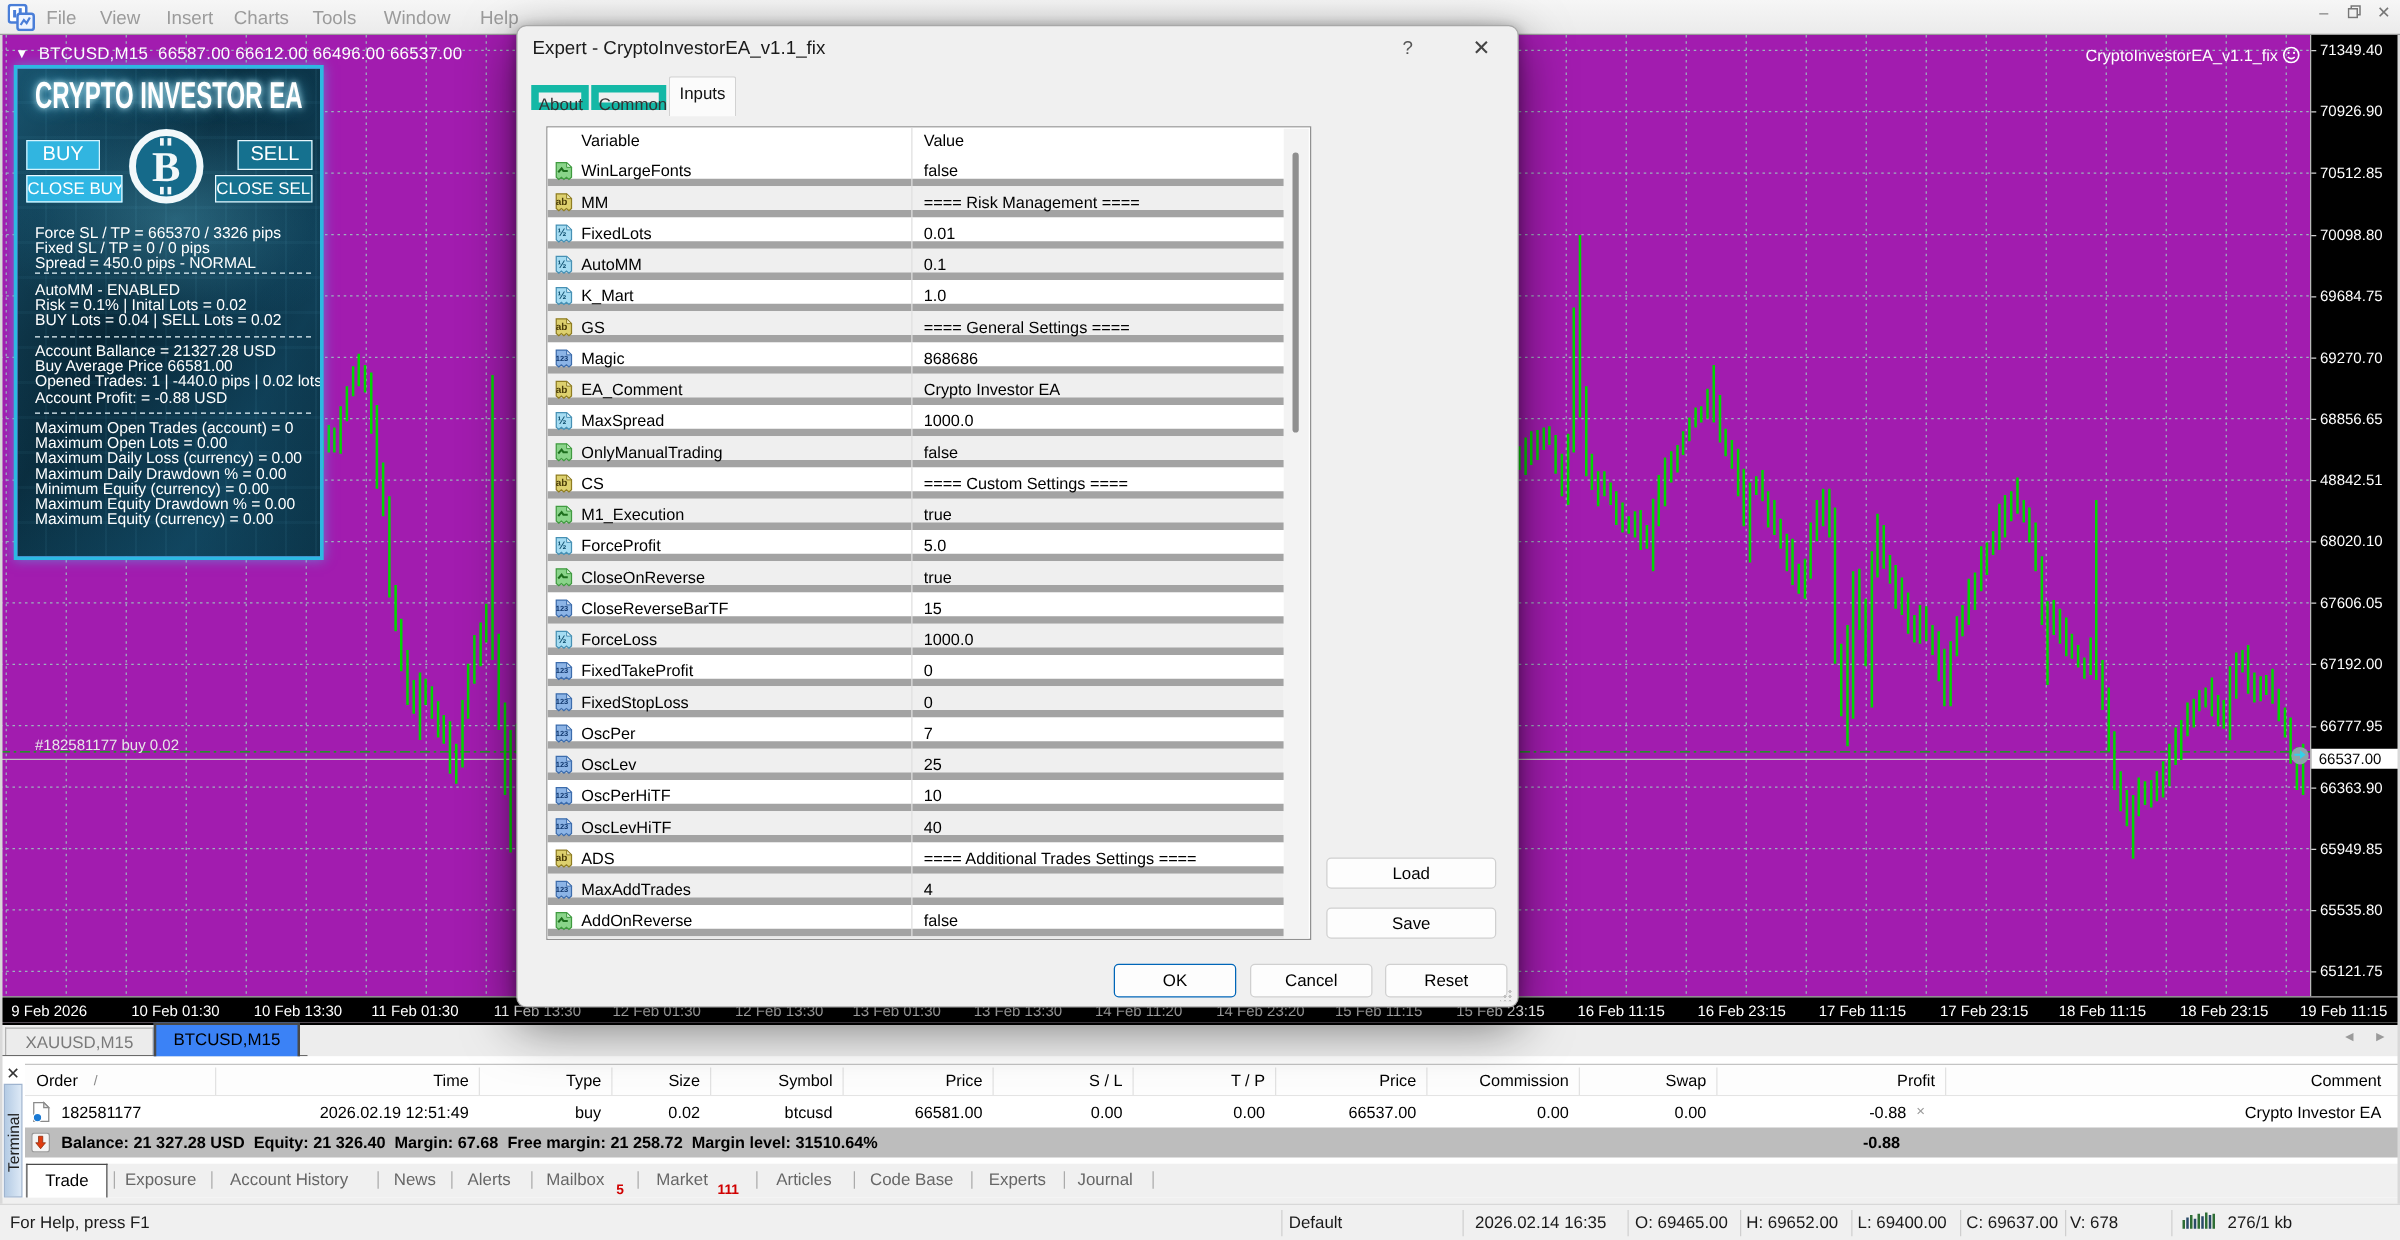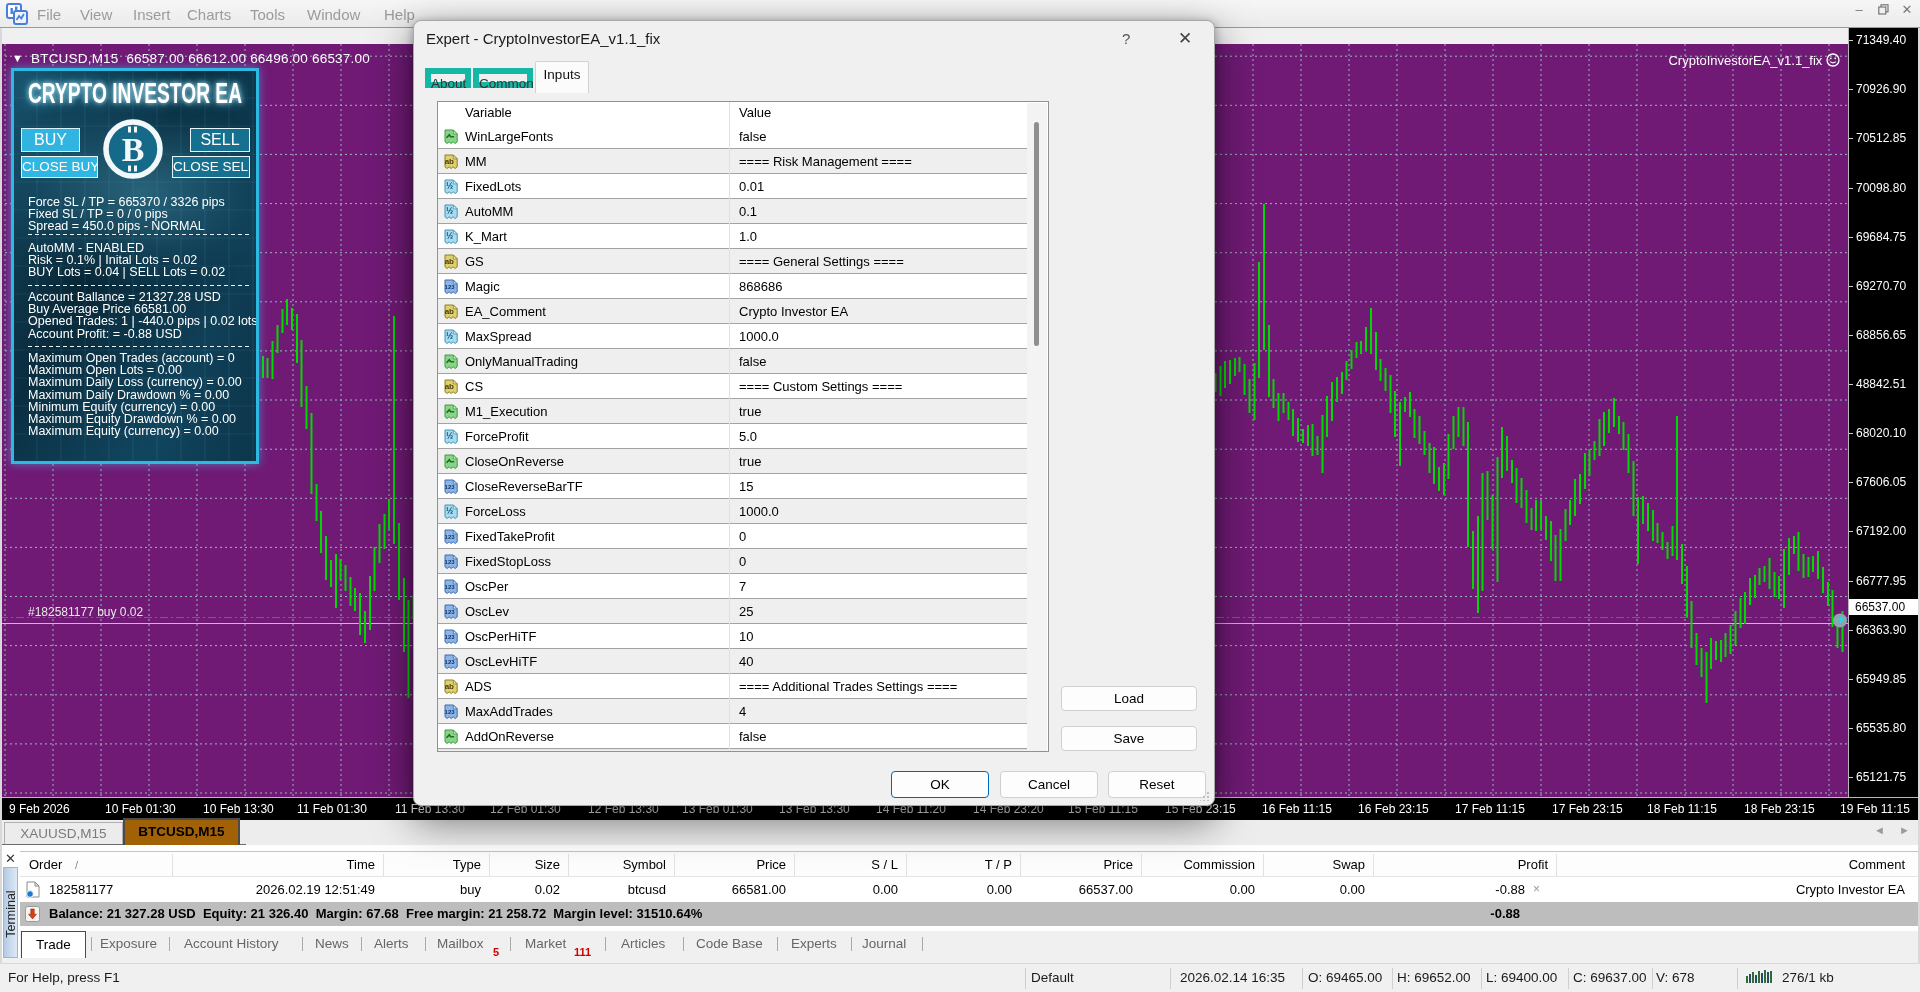--- a/index.html
+++ b/index.html
@@ -4,21 +4,21 @@
 * { margin:0; padding:0; box-sizing:border-box; }
 html,body { width:1920px; height:992px; overflow:hidden; font-family:"Liberation Sans",sans-serif; }
 #app { position:relative; width:1920px; height:992px; background:#f0f0f0; }
 
 #menubar { position:absolute; left:0; top:0; width:1920px; height:28px;
   background:linear-gradient(#f6f6f6,#ebebeb); border-bottom:1px solid #9a9a9a;
   font-size:15px; color:#9b9b9b; }
 #winbtns { position:absolute; right:1px; top:2px; color:#777; font-size:13px; }
 #winbtns span { display:inline-block; width:24px; text-align:center; }
 
-#chart { position:absolute; left:0; top:44px; width:1848px; height:790px; background:#701a75;padding-left:20px; }
+#chart { position:absolute; left:0; top:28px; width:1848px; height:790px; background:#a21caf;padding-left:20px; }
 #paxis { position:absolute; left:1848px; top:28px; width:72px; height:790px; background:#000;
   border-left:1px solid #b8b8b8; }
 .plab { position:absolute; left:7px; color:#fff; font-size:12px; }
 .ptick { position:absolute; left:0; width:4px; height:1px; background:#cfcfcf; }
 #pcur { position:absolute; left:1849px; top:599px; width:71px; height:16px; background:#fff;
   color:#000; font-size:12px; padding-left:6px; line-height:16px; z-index:5; }
 #grid line { stroke:#9db3bd; stroke-width:1; stroke-dasharray:2 3; }
 #ohlc { position:absolute; left:12px; top:7px; color:#fff; font-size:13.5px; letter-spacing:0.2px; z-index:3; white-space:pre; }
 #eaname { position:absolute; right:8px; top:9px; color:#fff; font-size:13px; z-index:3; }
 #ordlab { position:absolute; left:28px; top:561px; color:#e8e8e8; font-size:12px; z-index:3; }
@@ -49,22 +49,22 @@
   background:repeating-linear-gradient(90deg,#e8f6fb 0 4px,transparent 4px 7px); }
 
 #taxis { position:absolute; left:0; top:797px; width:1920px; height:21px; background:#000;
   border-top:1px solid #b8b8b8; }
 .tlab { position:absolute; top:4px; color:#fff; font-size:12px; }
 
 #ctabs { position:absolute; left:0; top:818px; width:1920px; height:27px; background:#ededed;
   border-top:2px solid #000; }
 #ctab1 { position:absolute; left:4px; top:2px; width:119px; height:22px; background:#ececec;
   border:1px solid #b0b0b0; border-bottom:none; color:#7a7a7a; font-size:13.5px; text-align:center; line-height:21px; }
-#ctab2 { position:absolute; left:123px; top:-2px; width:117px; height:27px; background:#a16207;
-  border:2px solid #4a4a4a; border-bottom:none; color:#000; font-size:13.5px; text-align:center; line-height:24px; z-index:2;font-weight:bold; }
+#ctab2 { position:absolute; left:123px; top:-2px; width:117px; height:27px; background:#3b82f6;
+  border:2px solid #4a4a4a; border-bottom:none; color:#000; font-size:13.5px; text-align:center; line-height:24px; z-index:2; }
 #ctabarr { position:absolute; left:1874px; top:4px; color:#9a9a9a; font-size:11px; letter-spacing:14px; }
 
 #term { position:absolute; left:0; top:845px; width:1920px; height:113px; background:#fff; }
 #term .ra { position:absolute; text-align:right; }
 #tclose { position:absolute; left:5px; top:6px; color:#333; font-size:13px; }
 #tstrip { position:absolute; left:3px; top:22px; width:15px; height:91px;
   background:linear-gradient(90deg,#b4cbe4,#dde9f6); border:1px solid #9fb4cf; }
 #tstrip span { position:absolute; left:-36px; top:39px; width:86px; transform:rotate(-90deg);
   color:#222; font-size:12.5px; text-align:center; }
 #thead { position:absolute; left:20px; top:6px; width:1900px; height:26px; background:#fdfdfd;
@@ -95,21 +95,21 @@
 #dtab3 { position:absolute; left:121px; top:40px; width:54px; height:32px; background:#fbfbfb;
   border:1px solid #d2d2d2; border-bottom:none; font-size:13.5px; color:#111; text-align:center;
   line-height:26px; z-index:2; border-radius:2px 2px 0 0; }
 #dtable { position:absolute; left:23px; top:80px; width:612px; height:651px; background:#fff;
   border:1px solid #919191; overflow:hidden; }
 #dthead { position:absolute; left:0; top:0; width:610px; height:22px; background:#fff;
   font-size:13px; color:#000; line-height:22px; }
 #dthead:after { content:""; position:absolute; left:291px; top:0; width:1px; height:22px; background:#e0e0e0; }
 #dtrows { position:absolute; left:0; top:22px; width:589px; }
 .trow { position:relative; width:589px; height:25px; line-height:25px; font-size:13px; color:#000;
-  border-bottom:1px solid #a3a3a3;text-align:center; }
+  border-bottom:6px solid #a3a3a3;text-align:center; }
 .trow:after { content:""; position:absolute; left:291px; top:0; width:1px; height:25px; background:#e0e0e0; }
 .rw { background:#fff; }
 .rg { background:#efefef; }
 .ticon { position:absolute; left:5px; top:4px; width:16px; height:16px; }
 .tname { position:absolute; left:27px; }
 .tval { position:absolute; left:301px; }
 #dsbar { position:absolute; right:1px; top:1px; width:20px; height:649px; background:#f3f3f3; }
 #dsthumb { position:absolute; left:7px; top:19px; width:5px; height:224px; background:#8f8f8f; border-radius:2.5px; }
 .dbtn { position:absolute; background:#fdfdfd; border:1px solid #d0d0d0; border-radius:4px;
   font-size:13.5px; color:#000; text-align:center; }

